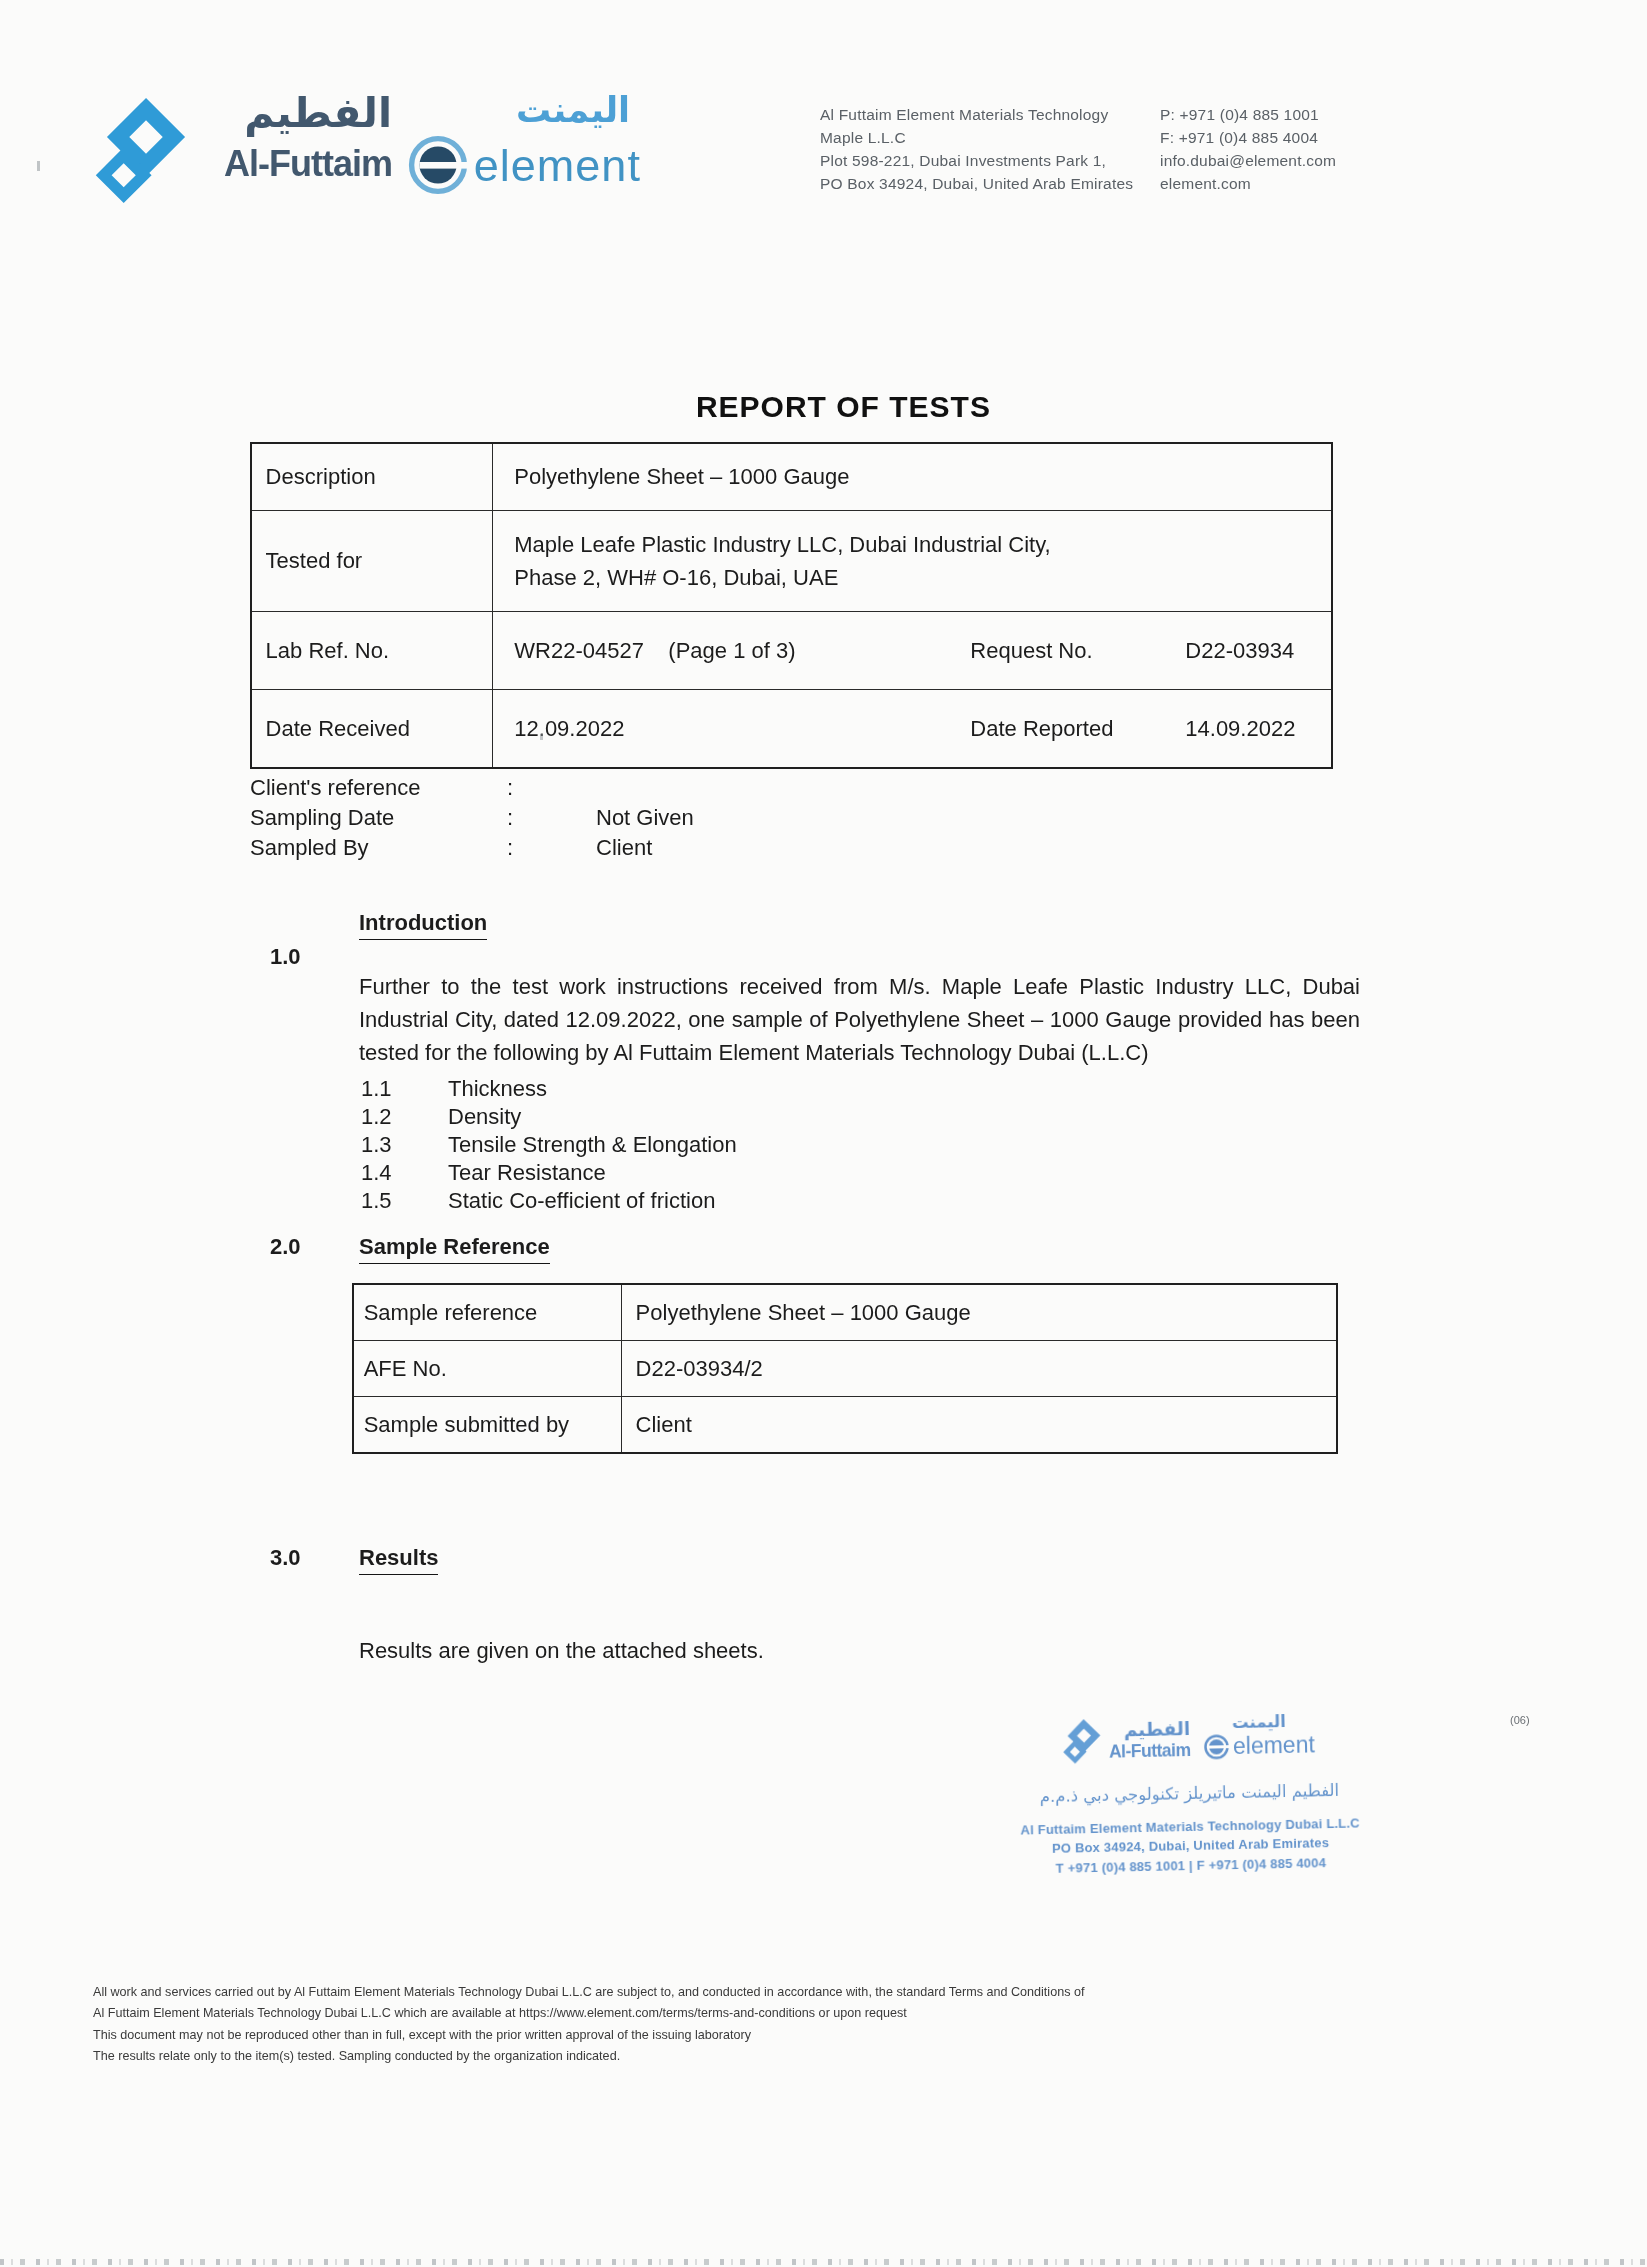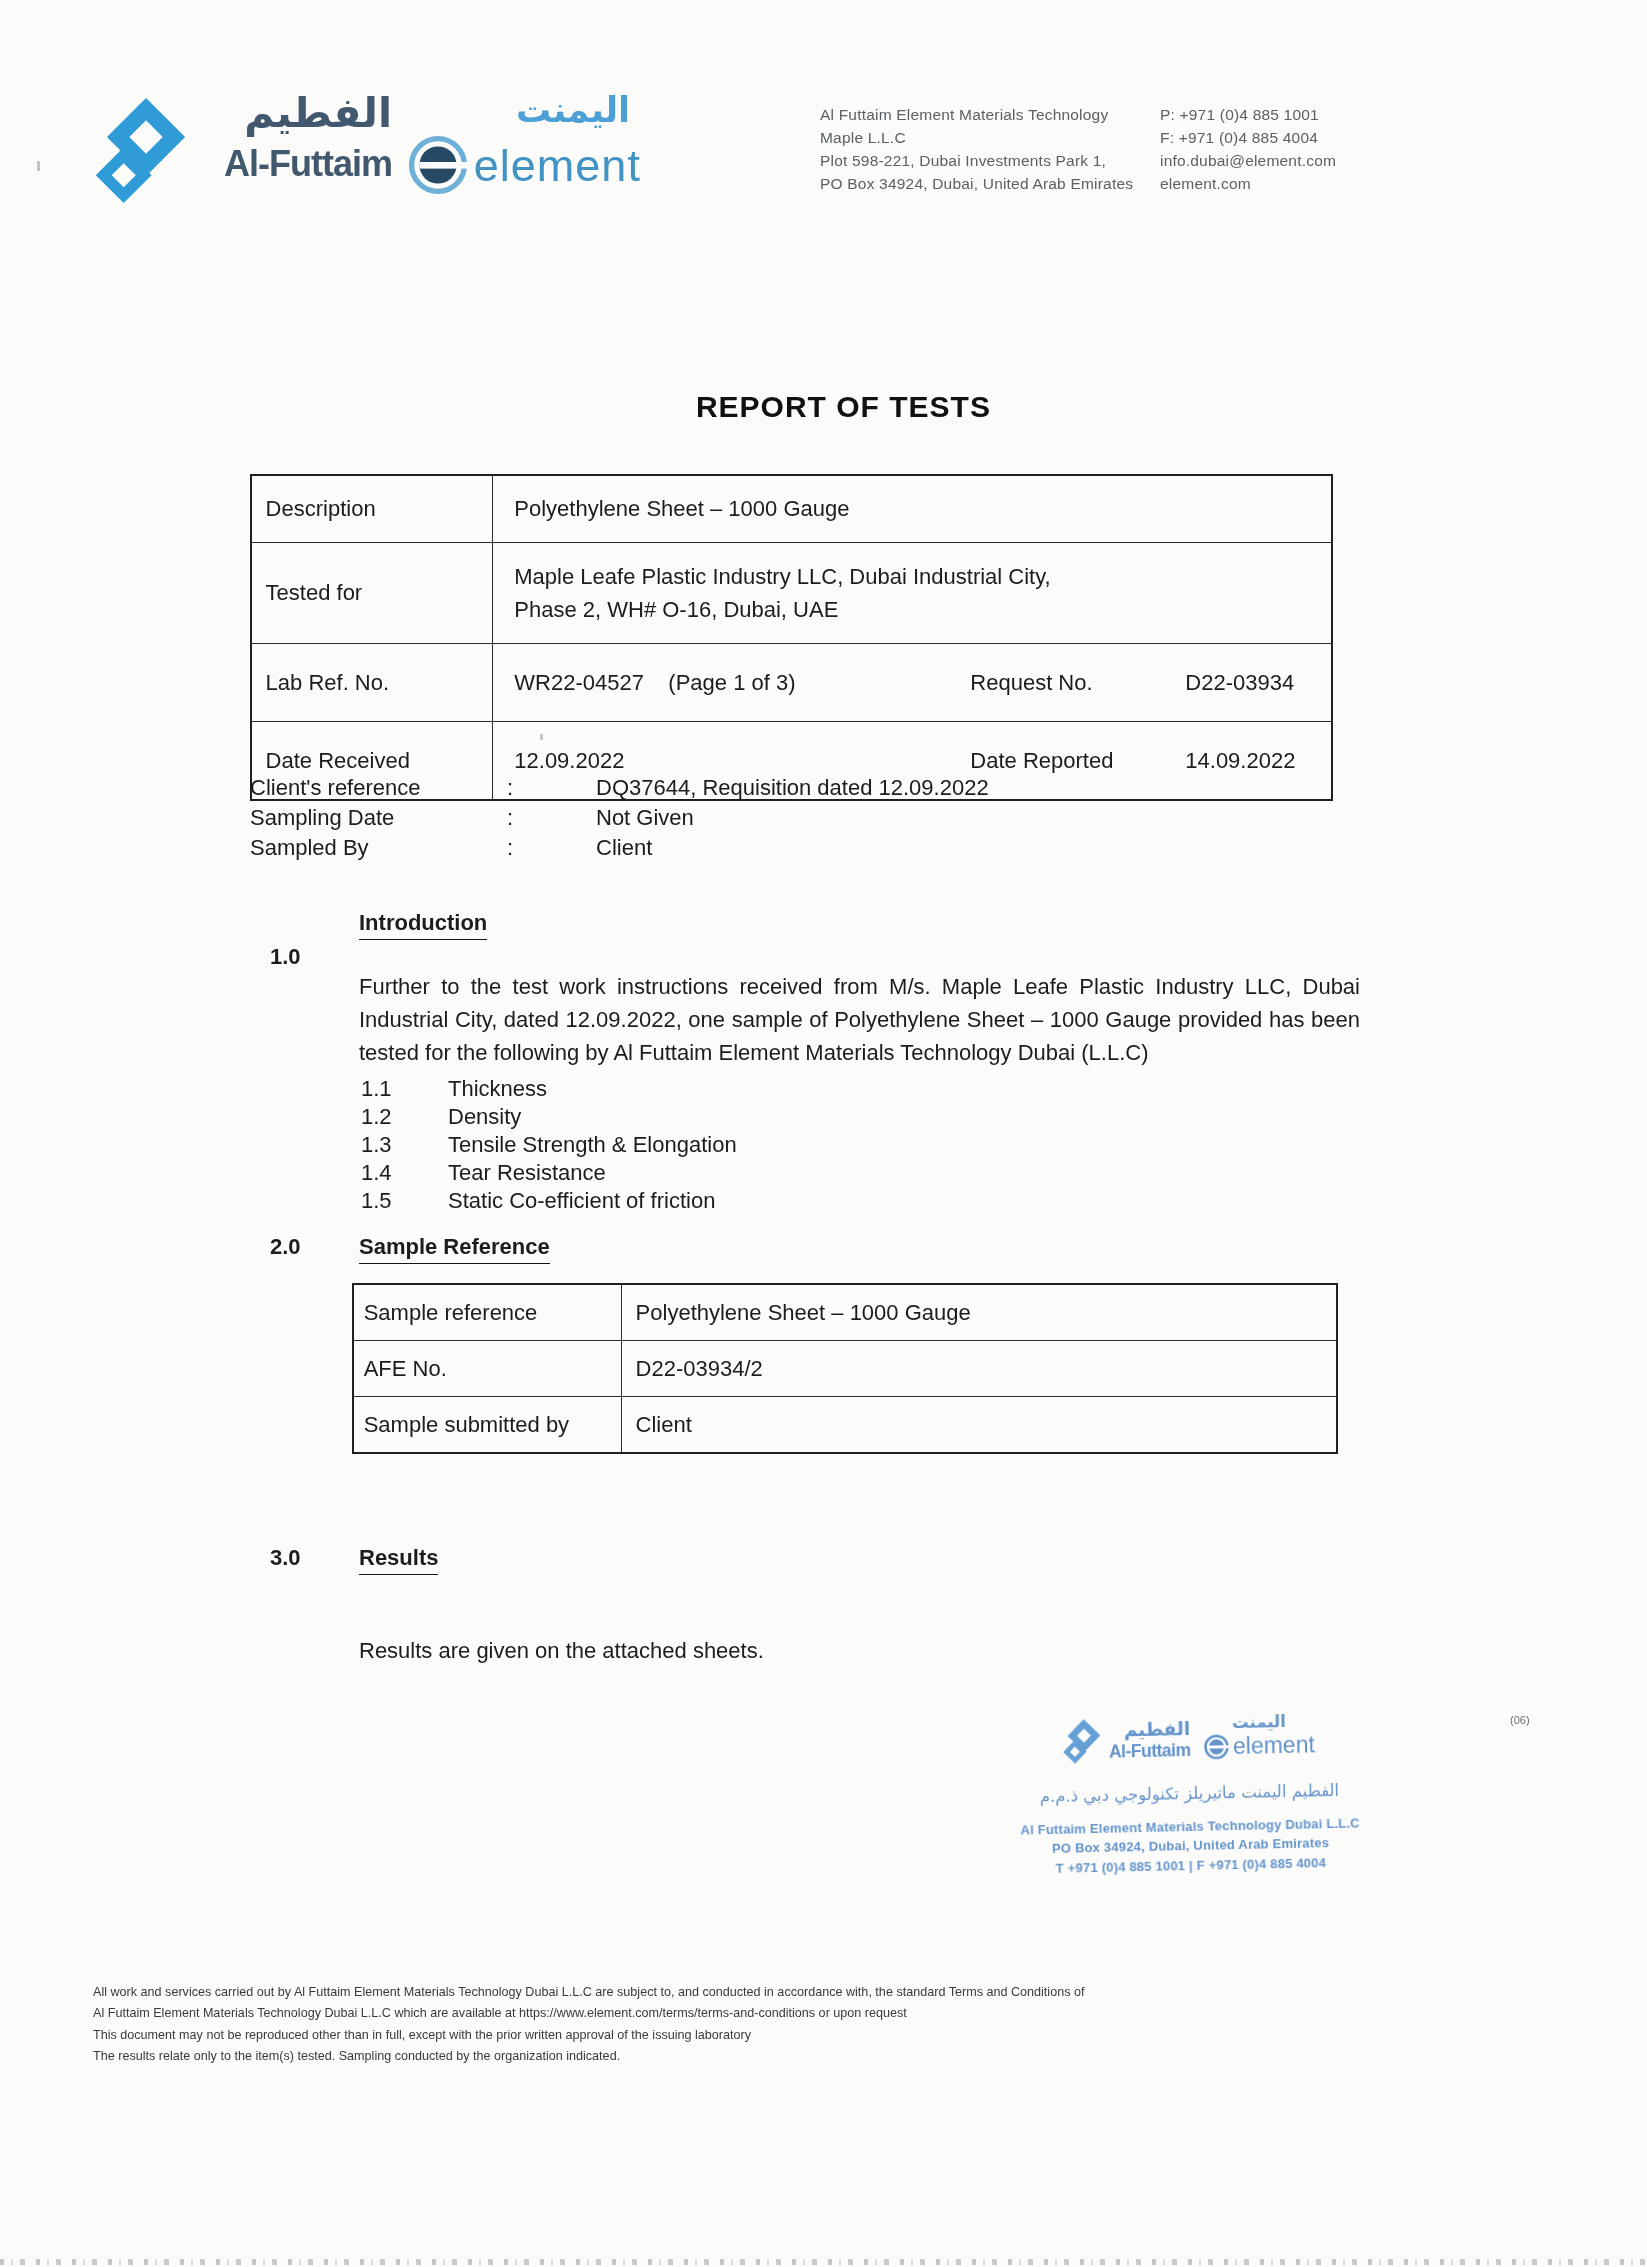--- a/index.html
+++ b/index.html
@@ -30,21 +30,21 @@
 
   .lh-col { font-size: 15.5px; line-height: 23px; color: #5a6066; letter-spacing: 0.2px; }
   .lh-address { left: 820px; top: 103px; width: 320px; }
   .lh-contact { left: 1160px; top: 103px; width: 291px; }
 
   
   .report-title { left: 0; right: 0; top: 390px; text-align: center; transform: translateX(19.4px);
     font-size: 30px; font-weight: bold; letter-spacing: 1px; color: #111; }
 
   
-  .info-table { left: 250px; top: 442px; width: 1083px; border: 2.9px solid #1f1f1f; background: transparent; margin-top: 32px; }
+  .info-table { left: 250px; top: 442px; width: 1083px; border: 2.9px solid #1f1f1f; background: transparent; }
   .it-row { display: flex; border-top: 1.9px solid #2a2a2a; }
   .it-row:first-child { border-top: none; }
   .it-label { flex: 0 0 241px; border-right: 1.9px solid #2a2a2a; display: flex; align-items: center; padding: 7.8px 9.7px 7.8px 13.6px; font-size: 22px; }
   .it-value { flex: 1; display: flex; align-items: center; padding: 7.8px 9.7px 7.8px 21.3px; font-size: 22px; }
   .r1 { min-height: 66px; }
   .r2 { min-height: 101px; }
   .r3 { min-height: 78px; }
   .r4 { min-height: 78px; }
   .preline { white-space: pre-line; line-height: 33px; }
   .prespace { white-space: pre; }
@@ -182,21 +182,20 @@
         <span class="sc-l2">Date Reported</span>
         <span class="sc-v2">14.09.2022</span>
       </div>
     </div>
   </div>
 
   <div class="abs ref-block">
     <div class="ref-row">
       <span class="ref-label">Client's reference</span>
       <span class="ref-sep">:</span>
-      <span class="ref-value">DQ37644, Requisition dated 12.09.2022</span>
     </div>
     <div class="ref-row">
       <span class="ref-label">Sampling Date</span>
       <span class="ref-sep">:</span>
       <span class="ref-value">Not Given</span>
     </div>
     <div class="ref-row">
       <span class="ref-label">Sampled By</span>
       <span class="ref-sep">:</span>
       <span class="ref-value">Client</span>

